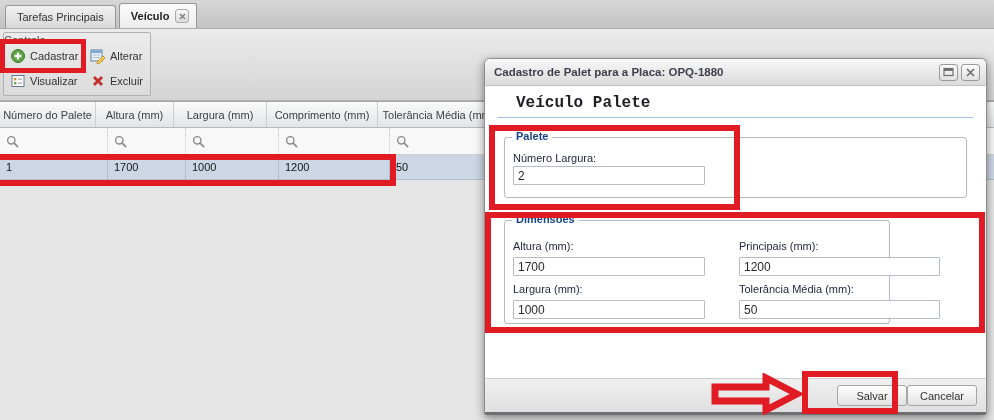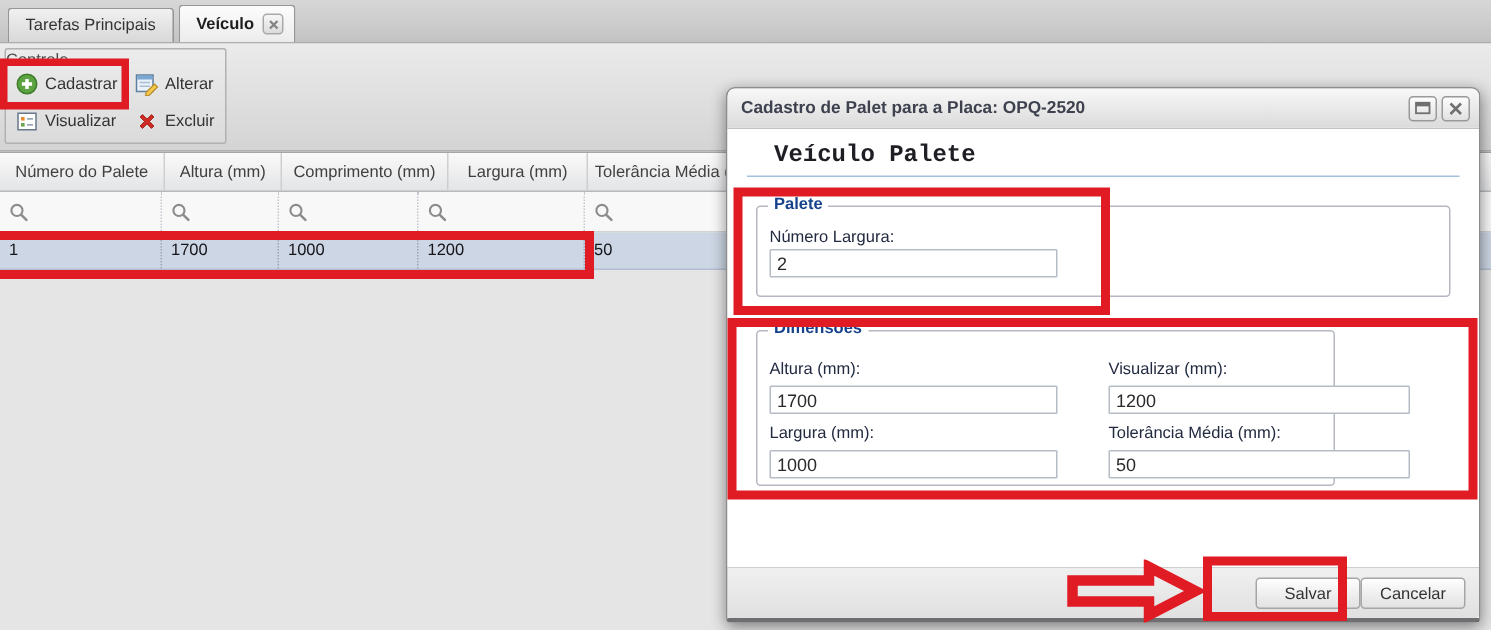--- a/index.html
+++ b/index.html
@@ -127,24 +127,24 @@
       <svg width="16" height="16" viewBox="0 0 16 16">
         <path d="M3.4 5 L5 3.4 L8 6.4 L11 3.4 L12.6 5 L9.6 8 L12.6 11 L11 12.6 L8 9.6 L5 12.6 L3.4 11 L6.4 8 Z" fill="#cf2a23" stroke="#9c1b15" stroke-width="0.6"></path>
       </svg>
       <span>Excluir</span>
     </div>
   </div>
 </div>
 
 <div class="grid">
   <div class="ghead">
-    <div class="gh" style="width:110px">Número do Palete</div>
+    <div class="gh" style="width:96px">Número do Palete</div>
     <div class="gh" style="width:78px">Altura (mm)</div>
+    <div class="gh" style="width:93px">Largura (mm)</div>
     <div class="gh" style="width:111px">Comprimento (mm)</div>
-    <div class="gh" style="width:93px">Largura (mm)</div>
     <div class="gh" style="width:122px">Tolerância Média (mm)</div>
   </div>
   <div class="gfilter">
     <div class="gf" style="width:108px">
       <svg width="13" height="13" viewBox="0 0 13 13">
           <circle cx="5.3" cy="5.3" r="3.7" fill="none" stroke="#8c8c8c" stroke-width="1.4"></circle>
           <path d="M8.2 8.2 L11.6 11.6" stroke="#8c8c8c" stroke-width="1.7" stroke-linecap="round"></path>
         </svg>
     </div>
     <div class="gf" style="width:78px">
@@ -176,21 +176,21 @@
     <div class="gc" style="width:108px">1</div>
     <div class="gc" style="width:78px">1700</div>
     <div class="gc" style="width:93px">1000</div>
     <div class="gc" style="width:111px">1200</div>
     <div class="gc" style="width:122px">50</div>
   </div>
 </div>
 
 <div class="dialog">
   <div class="dlg-header">
-    <div class="dlg-title">Cadastro de Palet para a Placa: OPQ-2520</div>
+    <div class="dlg-title">Cadastro de Palet para a Placa: OPQ-1880</div>
     <div class="dlg-btn">
       <svg width="11" height="10" viewBox="0 0 11 10">
         <rect x="1" y="1.5" width="9" height="7" fill="none" stroke="#6f6f6f" stroke-width="1.2"></rect>
         <rect x="1" y="1.5" width="9" height="2.4" fill="#6f6f6f"></rect>
       </svg>
     </div>
     <div class="dlg-btn">
       <svg width="9" height="9" viewBox="0 0 9 9">
         <path d="M1 1 L8 8 M8 1 L1 8" stroke="#6f6f6f" stroke-width="1.7"></path>
       </svg>
@@ -206,21 +206,21 @@
       <span class="flabel" style="left:8px; top:14px;">Número Largura:</span>
       <input class="finput" style="left: 8px; top: 28px; width: 192px;" value="2">
     </div>
 
     <div class="fs" id="fs-dimensoes">
       <span class="fs-legend">Dimensões</span>
 
       <span class="flabel" style="left:8px; top:19px;">Altura (mm):</span>
       <input class="finput" style="left: 8px; top: 36px; width: 192px;" value="1700">
 
-      <span class="flabel" style="left:234px; top:19px;">Visualizar (mm):</span>
+      <span class="flabel" style="left:234px; top:19px;">Principais (mm):</span>
       <input class="finput" style="left: 234px; top: 36px; width: 201px;" value="1200">
 
       <span class="flabel" style="left:8px; top:62px;">Largura (mm):</span>
       <input class="finput" style="left: 8px; top: 79px; width: 192px;" value="1000">
 
       <span class="flabel" style="left:234px; top:62px;">Tolerância Média (mm):</span>
       <input class="finput" style="left: 234px; top: 79px; width: 201px;" value="50">
     </div>
   </div>
 

